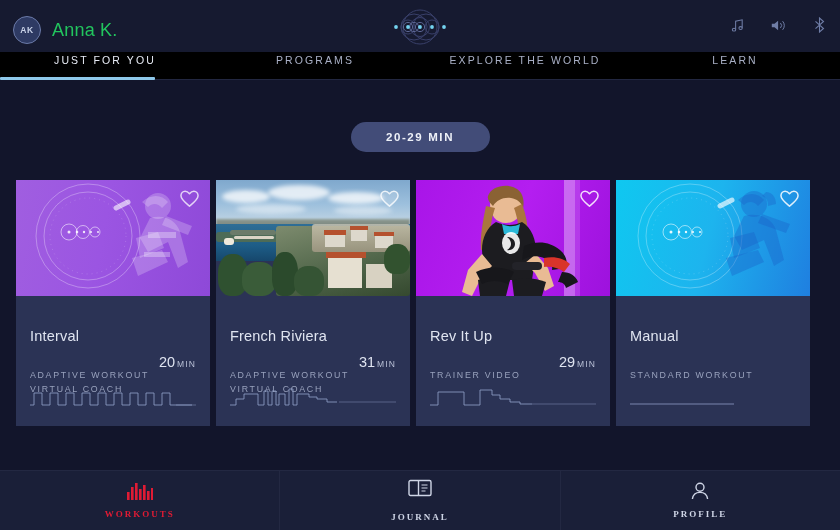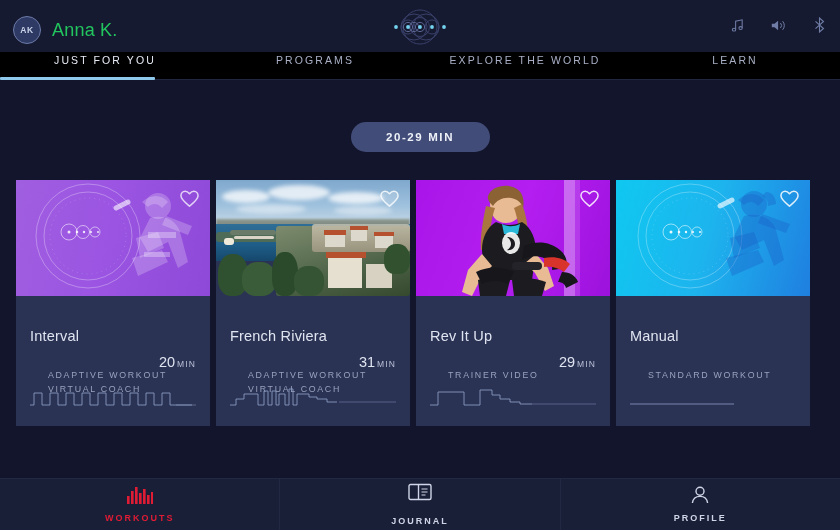--- a/index.html
+++ b/index.html
@@ -50,21 +50,21 @@
   .cards { display: flex; gap: 6px; padding: 0 16px; margin-top: 28px; }
   .card { position: relative; width: 194px; height: 246px; background: #2b3355; overflow: hidden; }
   .thumb { position: relative; height: 116px; overflow: hidden; }
 
   .heart { position: absolute; right: 10px; top: 9px; z-index: 4; }
 
   .cbody { padding: 32px 14px 0 14px; position: relative; height: 130px; }
   .ctitle { color: #dfe4f0; font-size: 14.5px; letter-spacing: .2px; }
   .cdur { position: absolute; right: 14px; top: 30px; color: #dfe4f0; font-size: 14.5px; margin-top: 28px; }
   .cdur i { font-style: normal; font-size: 8.5px; letter-spacing: 1.1px; color: #b9c0d6; margin-left: 2px; }
-  .ctags { margin-top: 25px; margin-left: 18px; }
+  .ctags { margin-top: 25px; }
   .ctag { color: #99a2bd; font-size: 8.8px; letter-spacing: 1.7px; line-height: 13.5px; }
   .graph { position: absolute; left: 14px; bottom: 19px; }
 
   
   .art { position: absolute; inset: 0; }
   .grad-purple { background: linear-gradient(100deg, #a05ee0 0%, #9b55e2 45%, #8e49d8 100%); }
   .grad-magenta { background: linear-gradient(110deg, #a915e8 0%, #b41ef0 50%, #9d12dd 100%); }
   .grad-cyan { background: linear-gradient(105deg, #0fc8f0 0%, #1db4ee 48%, #1f7fe0 100%); }
   .figure { position: absolute; right: -6px; bottom: 0; width: 120px; height: 116px; }
 
@@ -354,21 +354,21 @@
         <div class="ctags">
           <div class="ctag">STANDARD WORKOUT</div>
         </div>
         <svg class="graph" width="166" height="22" viewBox="0 0 166 22">
           <path d="M0 19h104" fill="none" stroke="#8e9cc4" stroke-opacity=".8" stroke-width="1"></path>
         </svg>
       </div>
     </div>
   </div>
 
-  <div style="position:absolute;left:0;right:0;bottom:0;height:52px;background:#1a1f38;display:flex;border-top:1px solid #232842;">
+  <div style="position:absolute;left:0;right:0;bottom:0;height:60px;background:#1a1f38;display:flex;border-top:1px solid #232842;font-family:Liberation Serif, serif;">
 
     <div style="flex:1;display:flex;flex-direction:column;align-items:center;justify-content:center;gap:5px;border-right:1px solid #232842;">
       <span>
         <svg width="26" height="17" viewBox="0 0 26 17">
           <g fill="#e01b34">
             <rect x="0" y="9" width="2.6" height="8"></rect>
               <rect x="4" y="4" width="2.6" height="13"></rect>
             <rect x="8" y="0" width="2.6" height="17"></rect>
               <rect x="12" y="6" width="2.6" height="11"></rect>
             <rect x="16" y="2" width="2.6" height="15"></rect>

